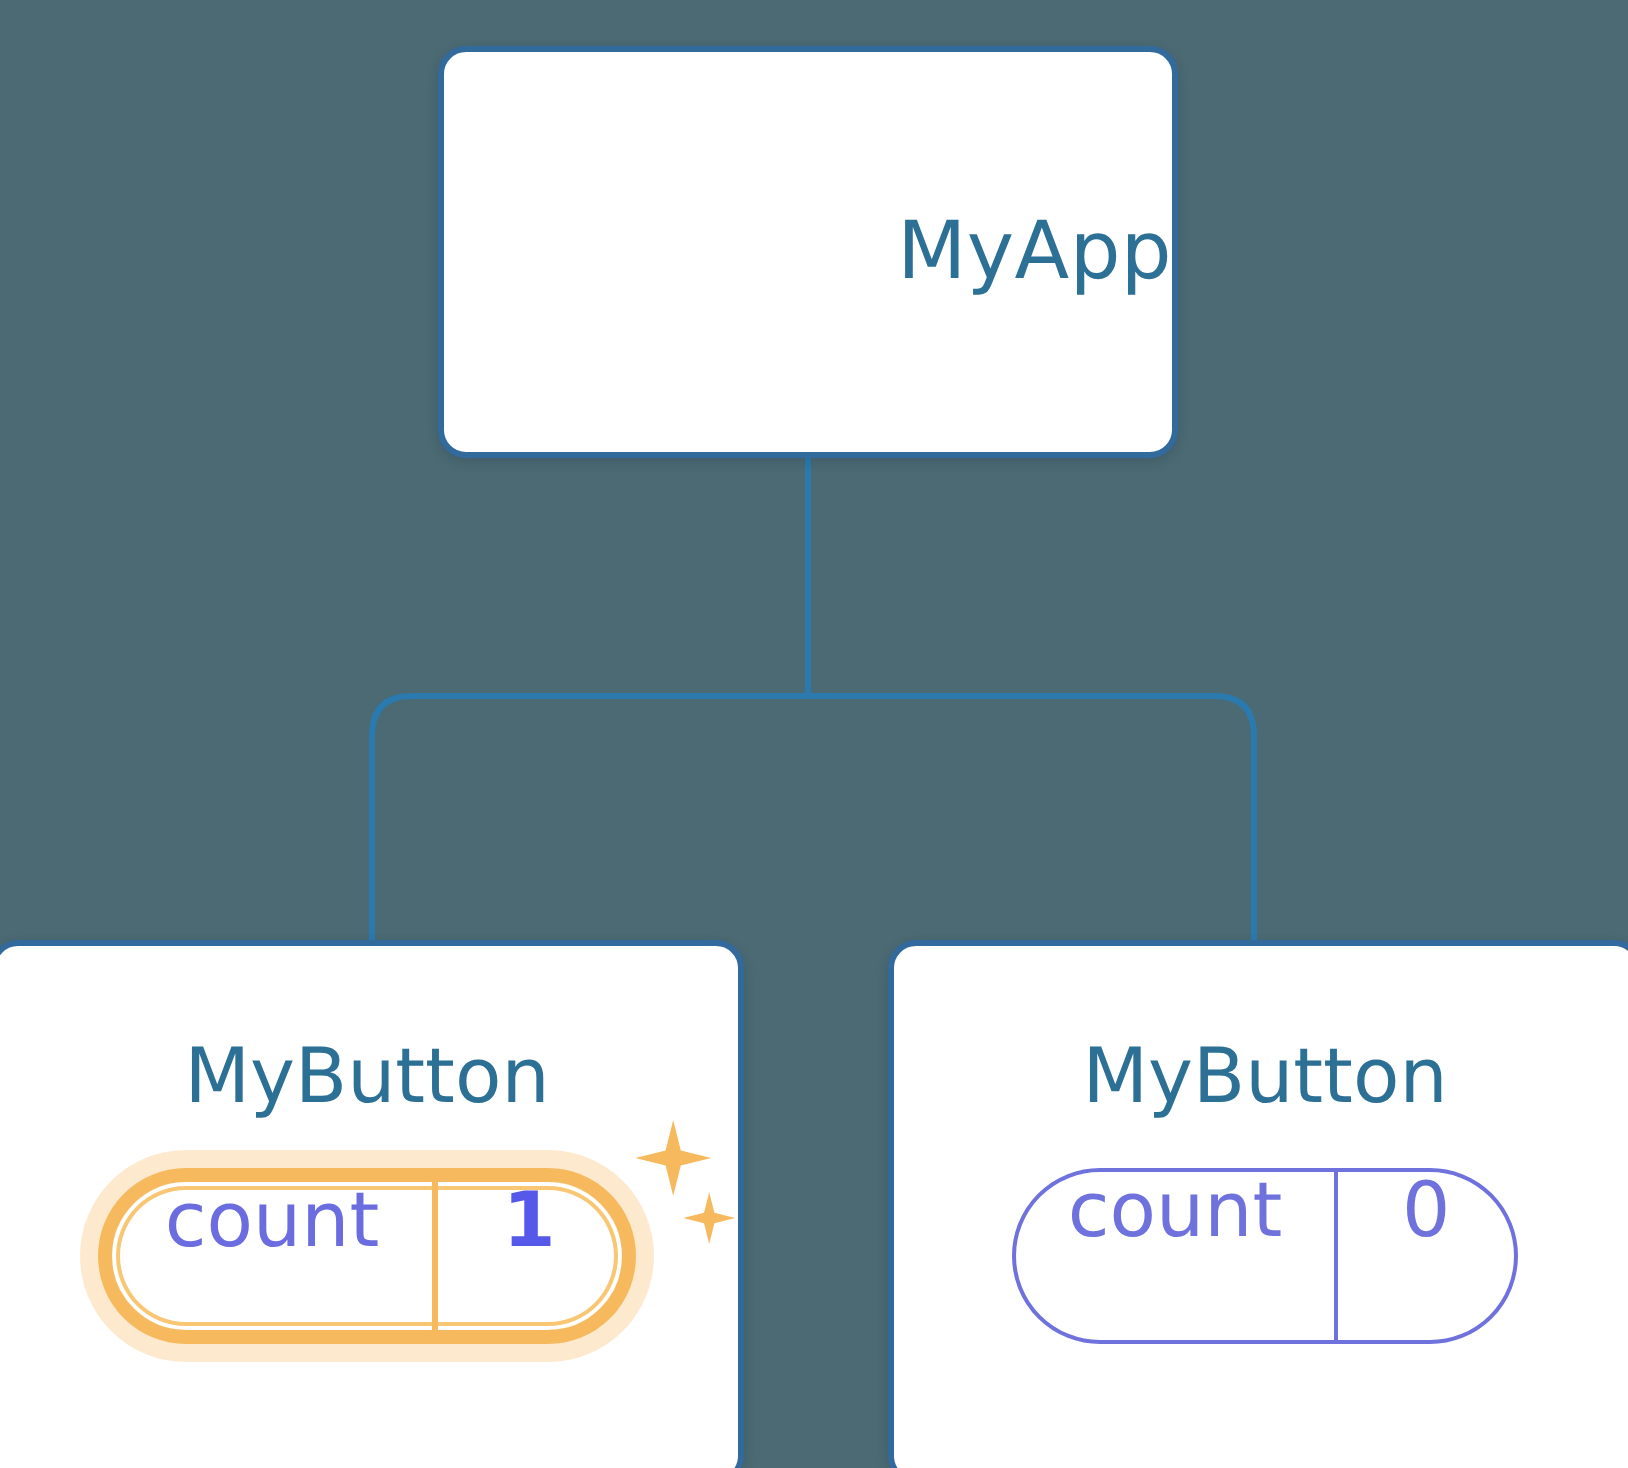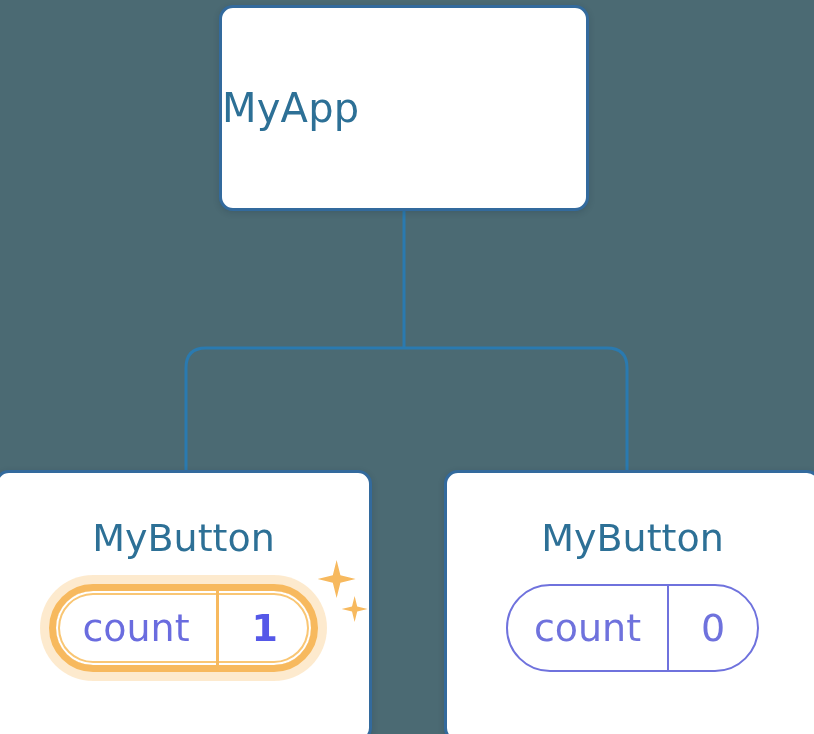--- a/index.html
+++ b/index.html
@@ -31,29 +31,29 @@
     top: 0;
     width: 814px;
     height: 734px;
     pointer-events: none;
   }
 
   
   .node-root {
     position: absolute;
     left: 219px;
-    top: 5px;
+    top: 23px;
     width: 370px;
     height: 206px;
     background: #ffffff;
     border: 3px solid #336a9d;
     border-radius: 14px;
     display: flex;
     align-items: center;
-    justify-content: flex-start;
+    justify-content: flex-end;
     box-shadow: 0 2px 6px rgba(20,40,55,0.18);
   }
 
   .node-root-label {
     font-size: 40px;
     font-weight: 400;
     color: #2d7096;
     letter-spacing: 0.2px;
     line-height: 1;
   }
@@ -95,21 +95,21 @@
   }
 
   .pill-holder {
     position: relative;
     display: inline-block;
   }
 
   .pill {
     position: relative;
     display: flex;
-    align-items: center;
+    align-items: flex-start;
     height: 88px;
     border-radius: 44px;
     background: #ffffff;
     overflow: hidden;
   }
 
   
   .pill.plain {
     border: 2px solid #6f72dd;
   }

